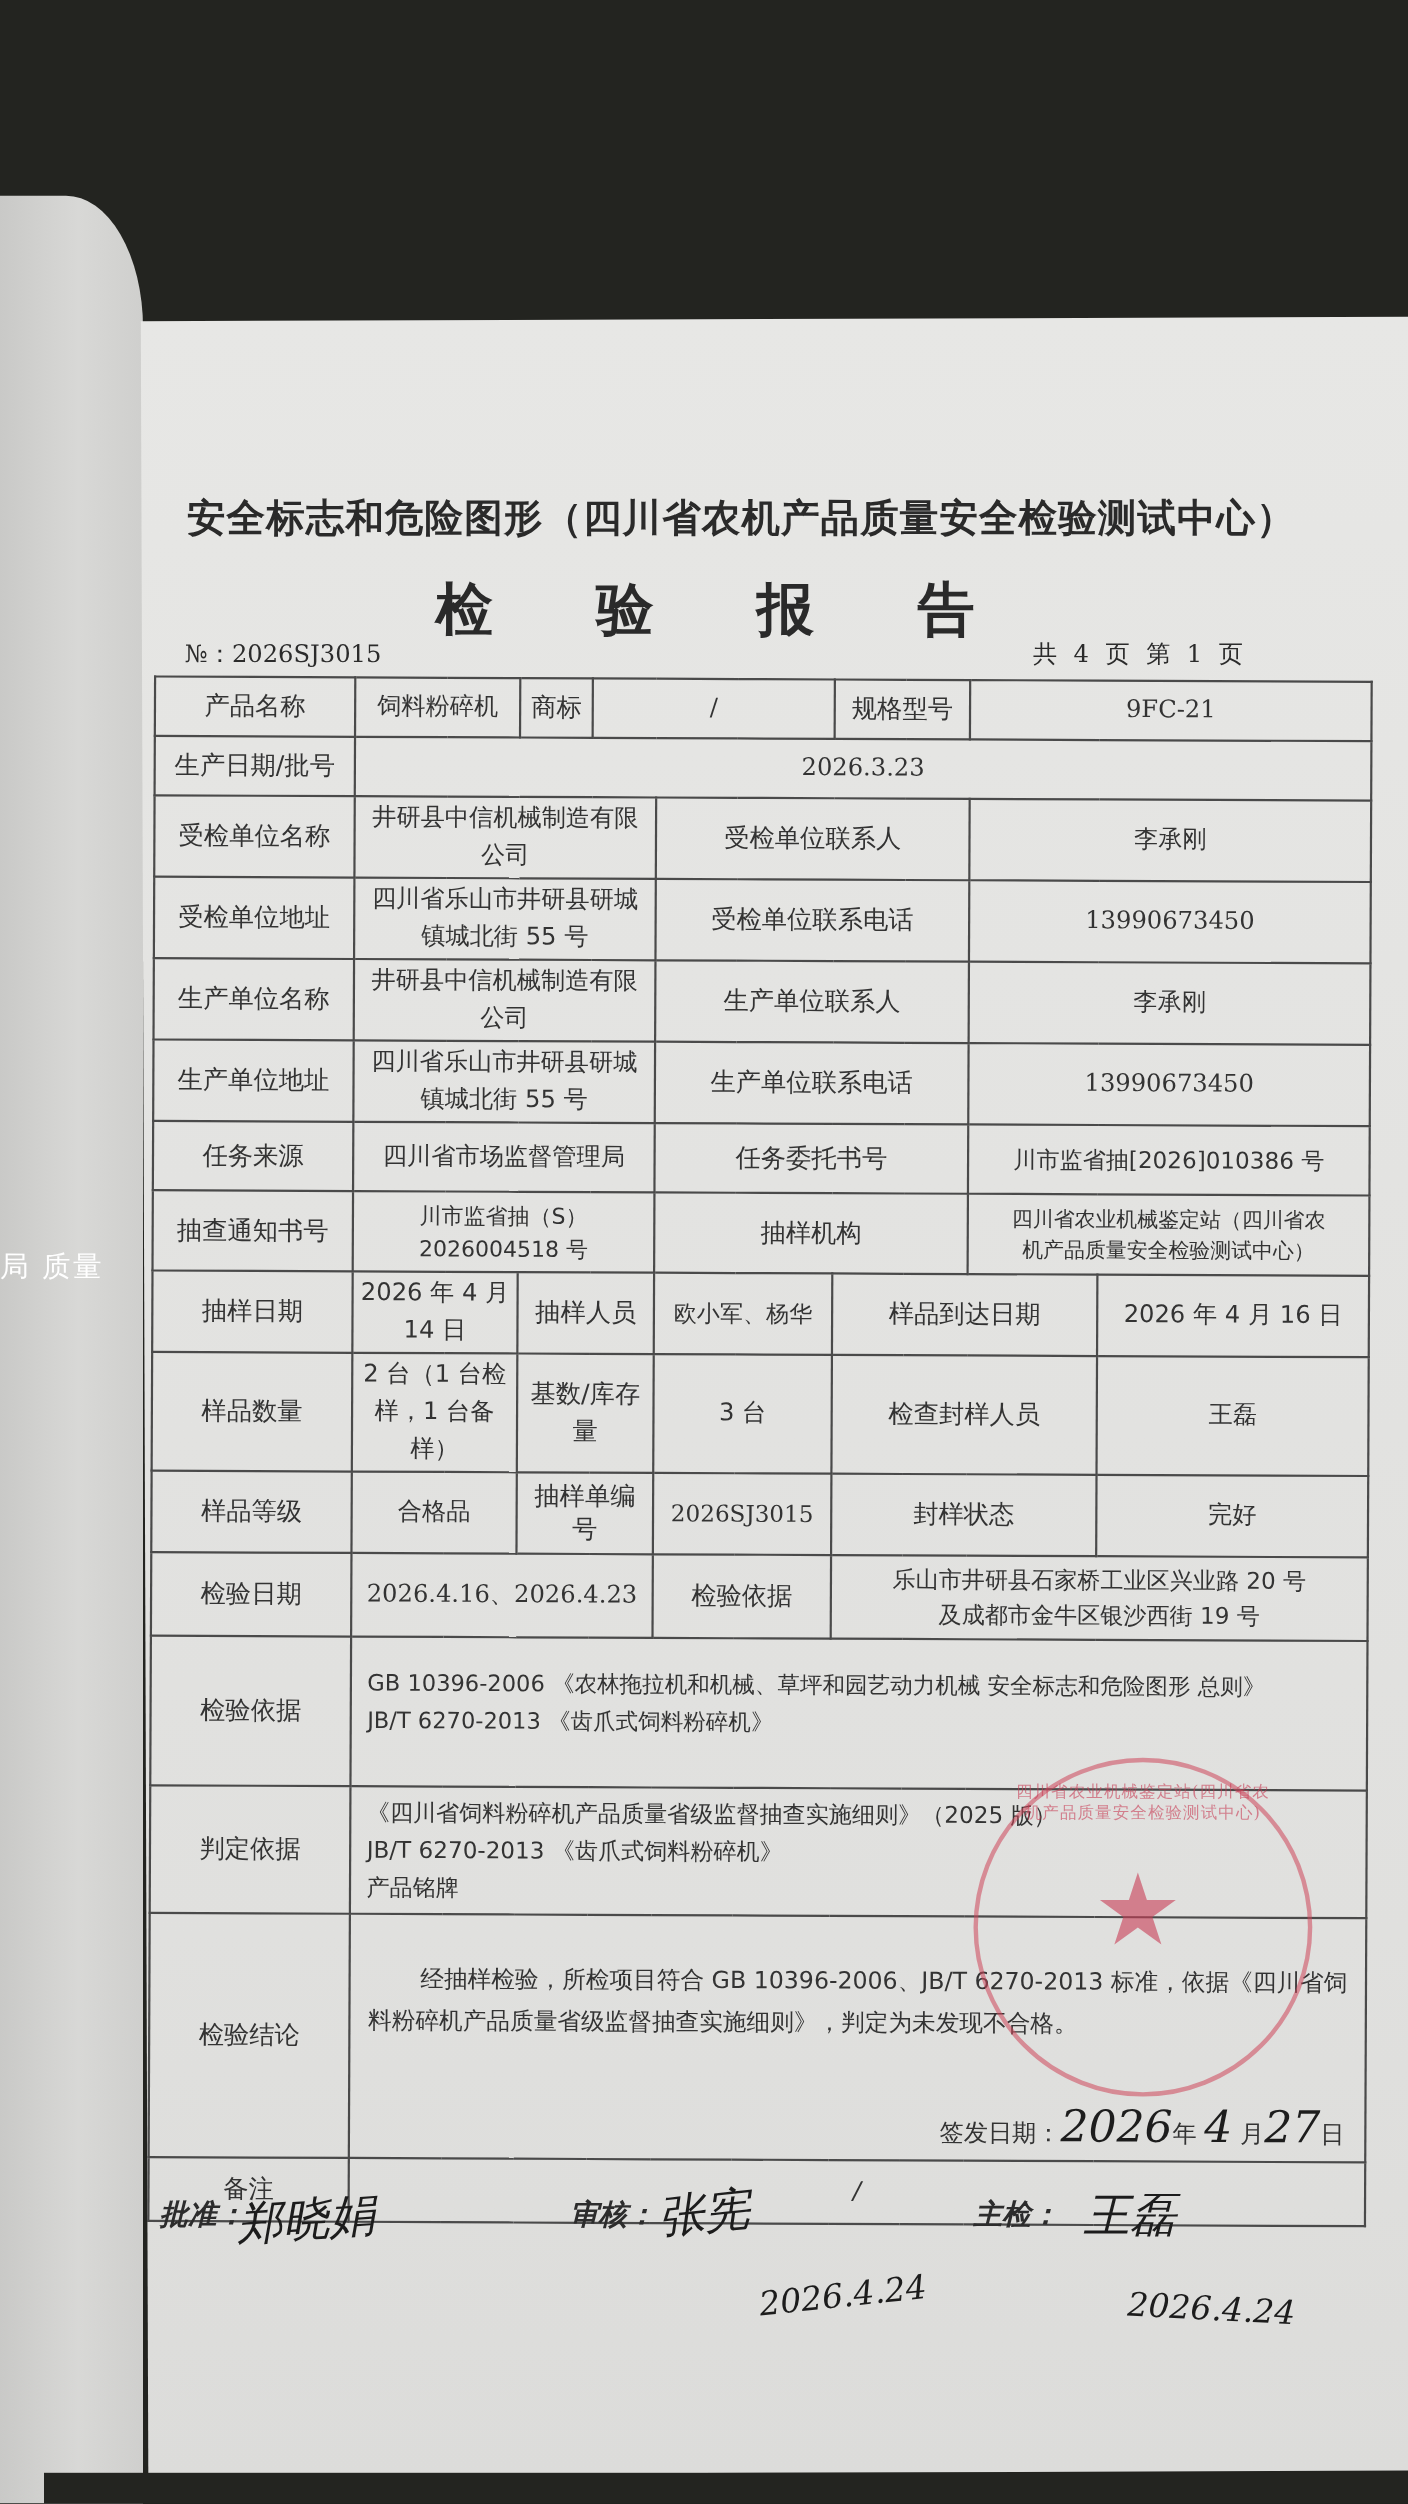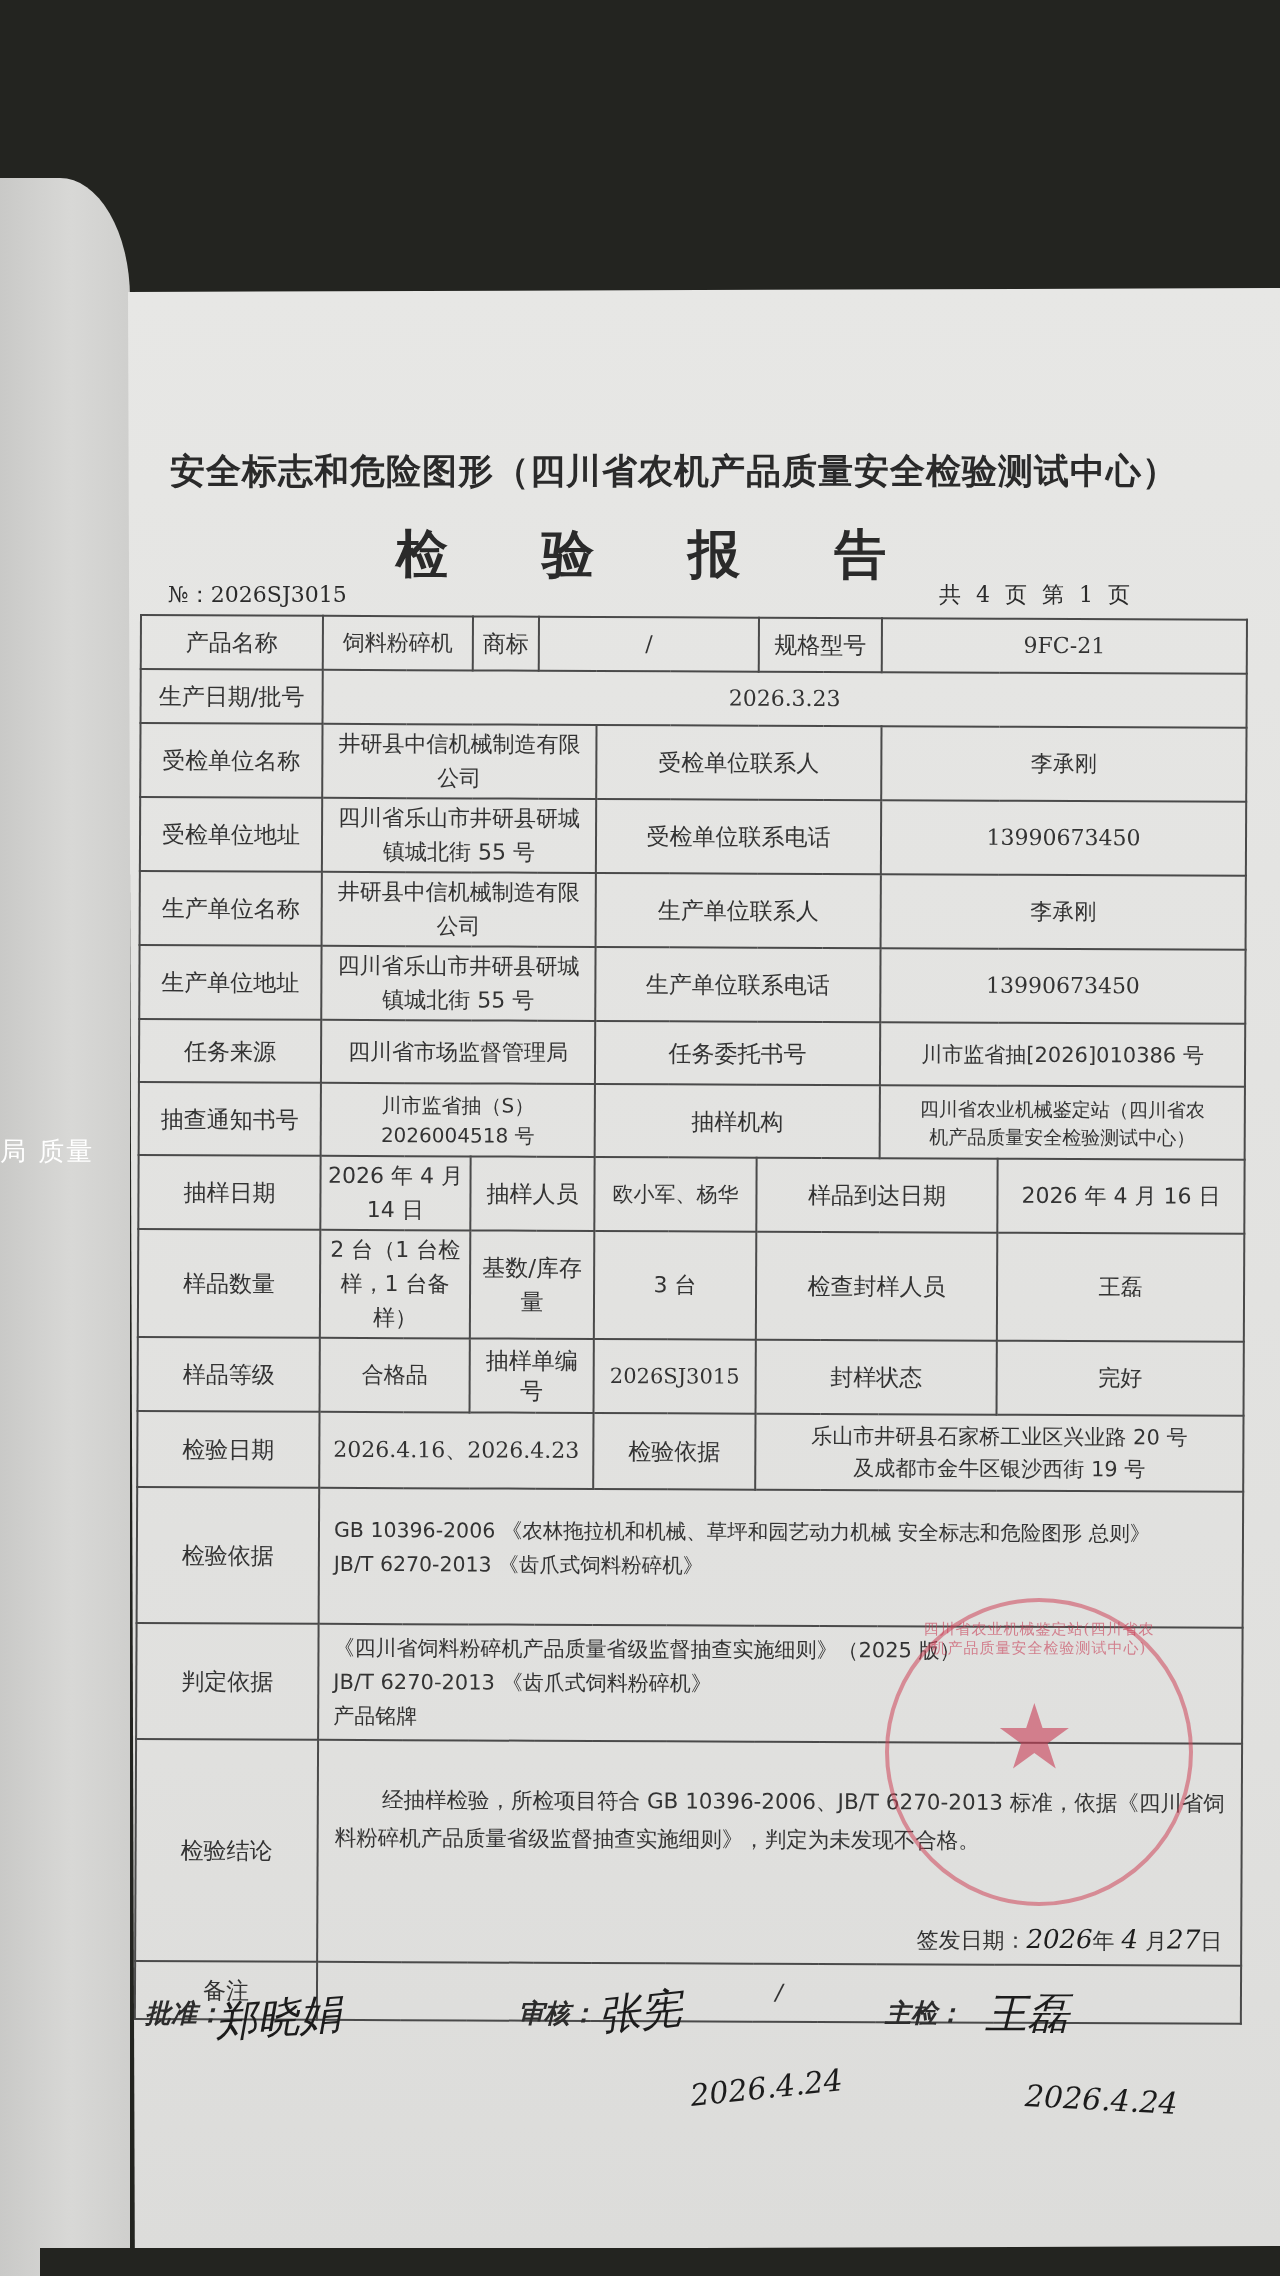--- a/index.html
+++ b/index.html
@@ -47,21 +47,21 @@
     padding:2px 4px; line-height:30px;
     font-family:"DejaVu Sans", sans-serif; color:#333;
   }
   table.report td.lbl { font-size:23px; }
   table.report td.val { font-family:"DejaVu Serif", serif; }
   table.report td.left { text-align:left; padding-left:14px; }
   .outer { border:2.5px solid #3a3a3a; }
   .multi div { line-height:34px; }
   .conclusion-text { text-indent:2.2em; text-align:left; line-height:38px; padding:0 10px 0 12px; }
   .issue-date { position:absolute; right:18px; bottom:8px; font-size:22px; }
-  .hand { font-family:"DejaVu Serif", serif; font-style:italic; font-size:26px; color:#1d1d1d;text-align:right; }
+  .hand { font-family:"DejaVu Serif", serif; font-style:italic; font-size:40px; color:#1d1d1d;text-align:right; }
   .seal {
     position:absolute; left:885px; top:1598px; width:300px; height:300px;
     border-radius:50%; border:4px solid rgba(205,70,90,0.55);
     color:rgba(200,60,85,0.6); pointer-events:none;
   }
   .seal .star { position:absolute; left:105px; top:90px; font-size:90px; line-height:90px; }
   .seal .line1 { position:absolute; left:0; width:100%; top:188px; text-align:center; font-size:30px; letter-spacing:10px; }
   .seal .line2 { position:absolute; left:0; width:100%; top:232px; text-align:center; font-size:30px; letter-spacing:6px; }
   .seal .ring { position:absolute; left:30px; top:18px; font-size:15px; width:240px; text-align:center; letter-spacing:1px; }
   .sig-row { position:absolute; top:1996px; font-size:26px; font-weight:bold; font-family:"DejaVu Sans", sans-serif; color:#2c2c2c;font-style:italic; }

